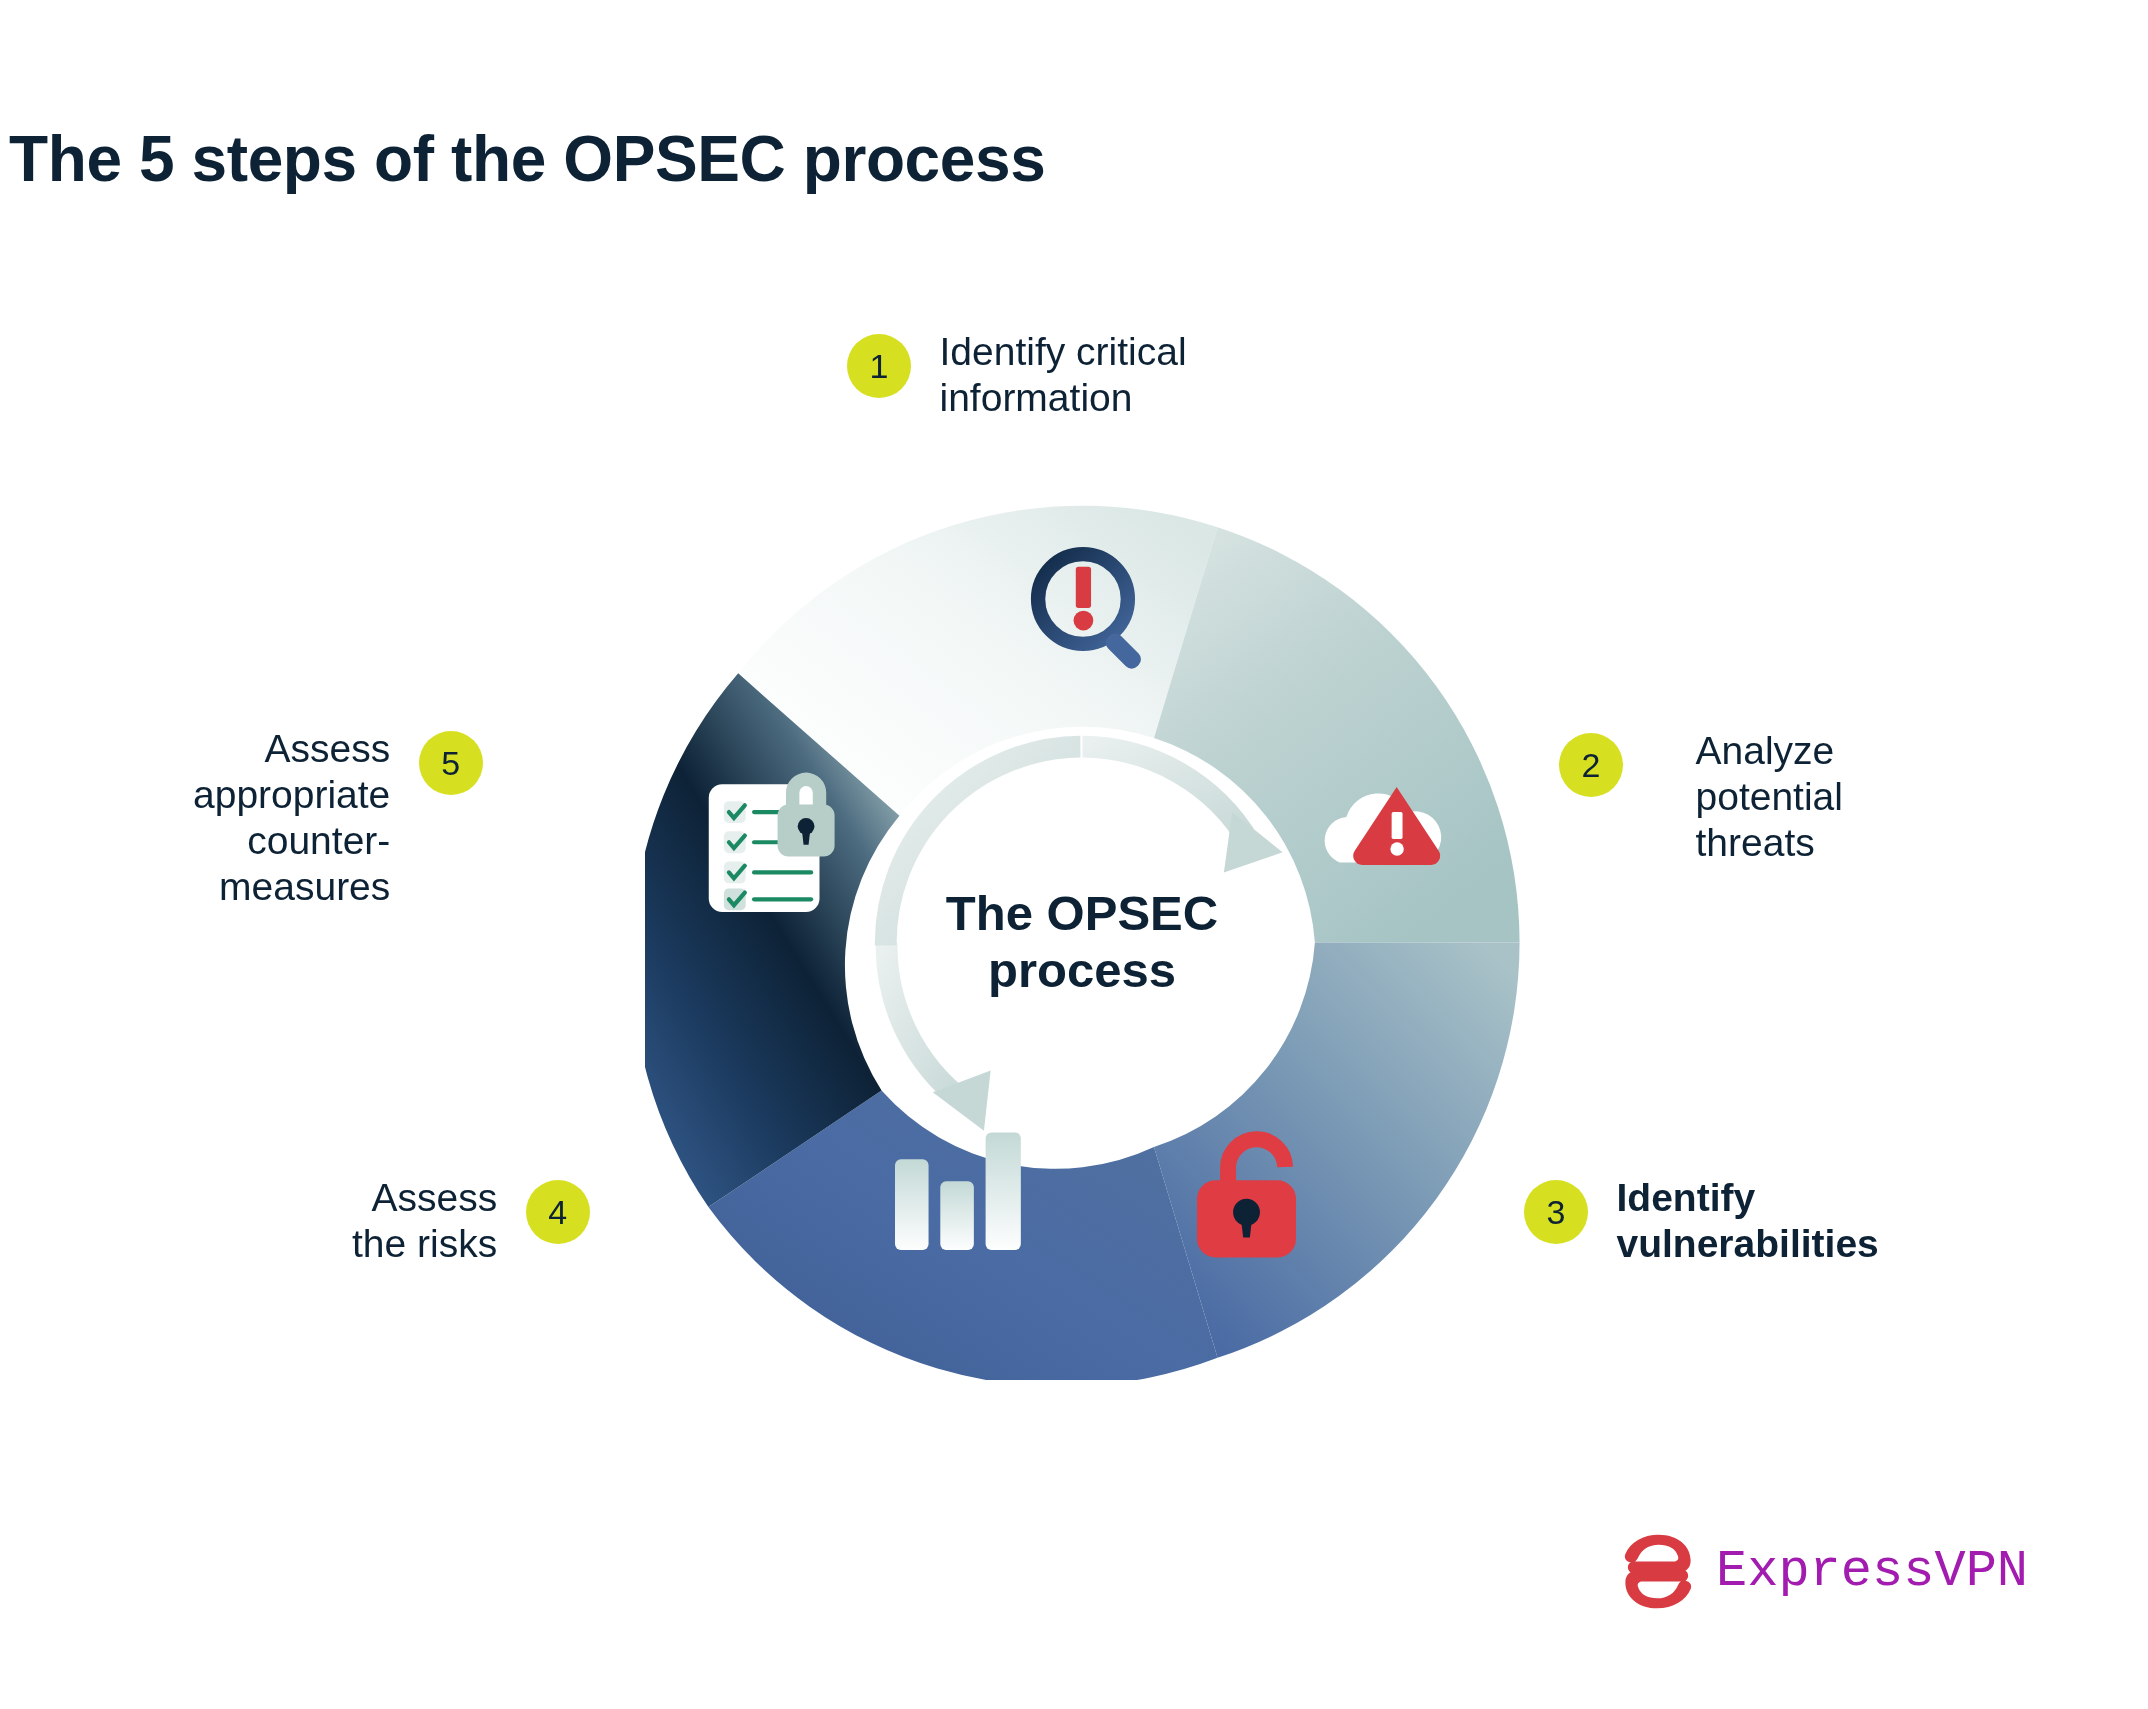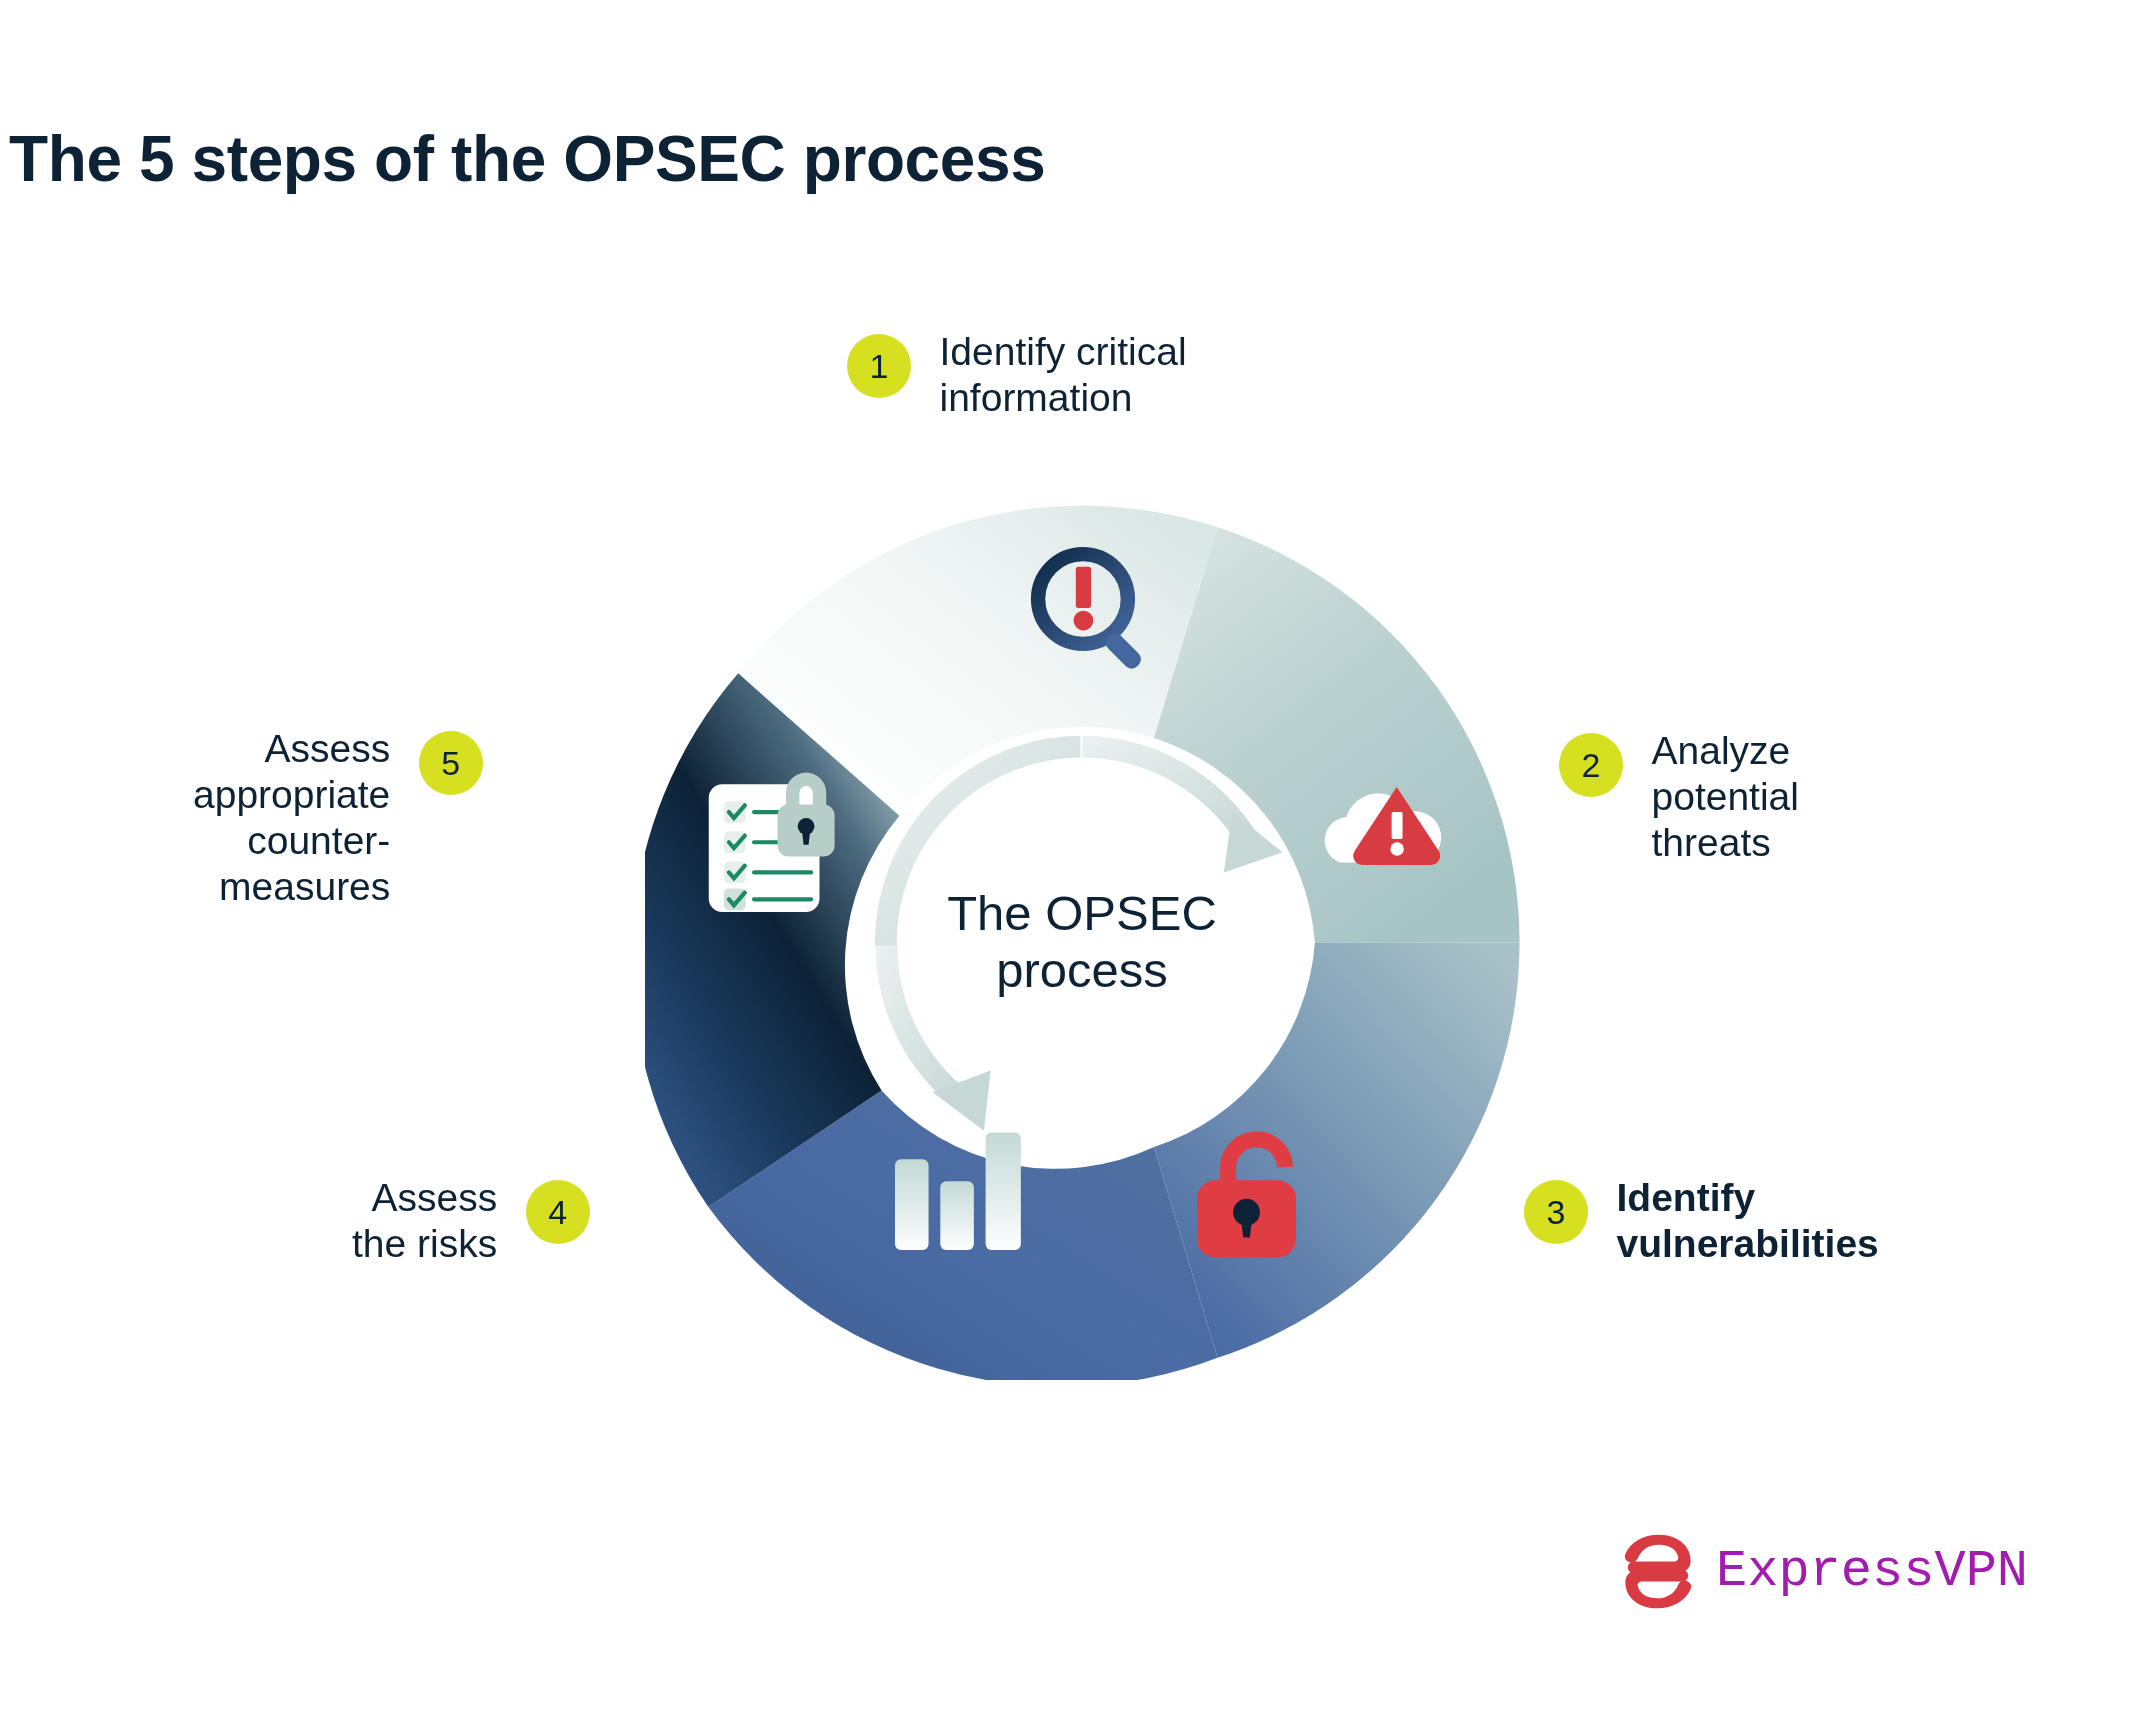--- a/index.html
+++ b/index.html
@@ -34,21 +34,21 @@
 
   .center-label {
     position: absolute;
     left: 1082px;
     top: 942px;
     transform: translate(-50%, -50%);
     width: 352px;
     text-align: center;
     font-size: 49px;
     line-height: 1.17;
-    font-weight: normal;
+    font-weight: bold;
     color: #0d2235;
     pointer-events: none;
   }
 
   
   .step {
     position: absolute;
     display: flex;
     align-items: flex-start;
     gap: 28.5px;
@@ -70,21 +70,21 @@
     font-size: 39px;
     line-height: 1.18;
     color: #0d2235;
     white-space: pre-line;
   }
 
   .step-1 { left: 847px; top: 329px; }
   .step-1 .step-label { max-width: 394px; }
 
   .step-2 { left: 1559px; top: 728px; }
-  .step-2 .step-label { max-width: 252px; }
+  .step-2 .step-label { max-width: 252px; margin-left: 44px; }
 
   .step-3 { left: 1524px; top: 1175px; }
   .step-3 .step-label { max-width: 394px; font-weight: bold; }
 
   .step-4 { left: 352px; top: 1175px; flex-direction: row; }
   .step-4 .step-label { text-align: right; max-width: 269px; }
 
   .step-5 { left: 193px; top: 726px; }
   .step-5 .step-label { text-align: right; max-width: 285px; }
 

